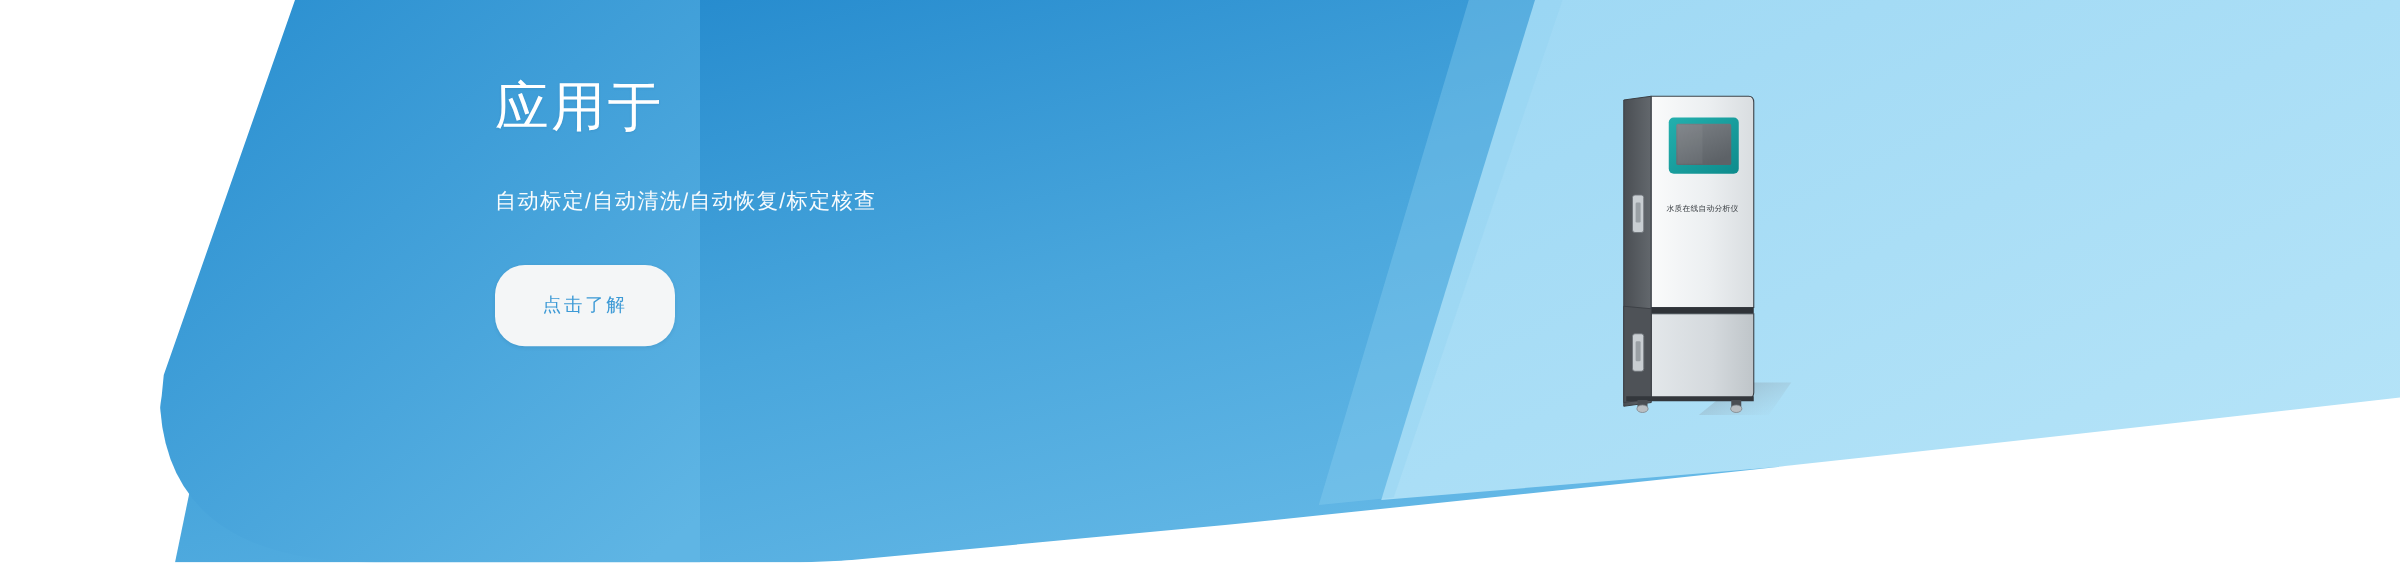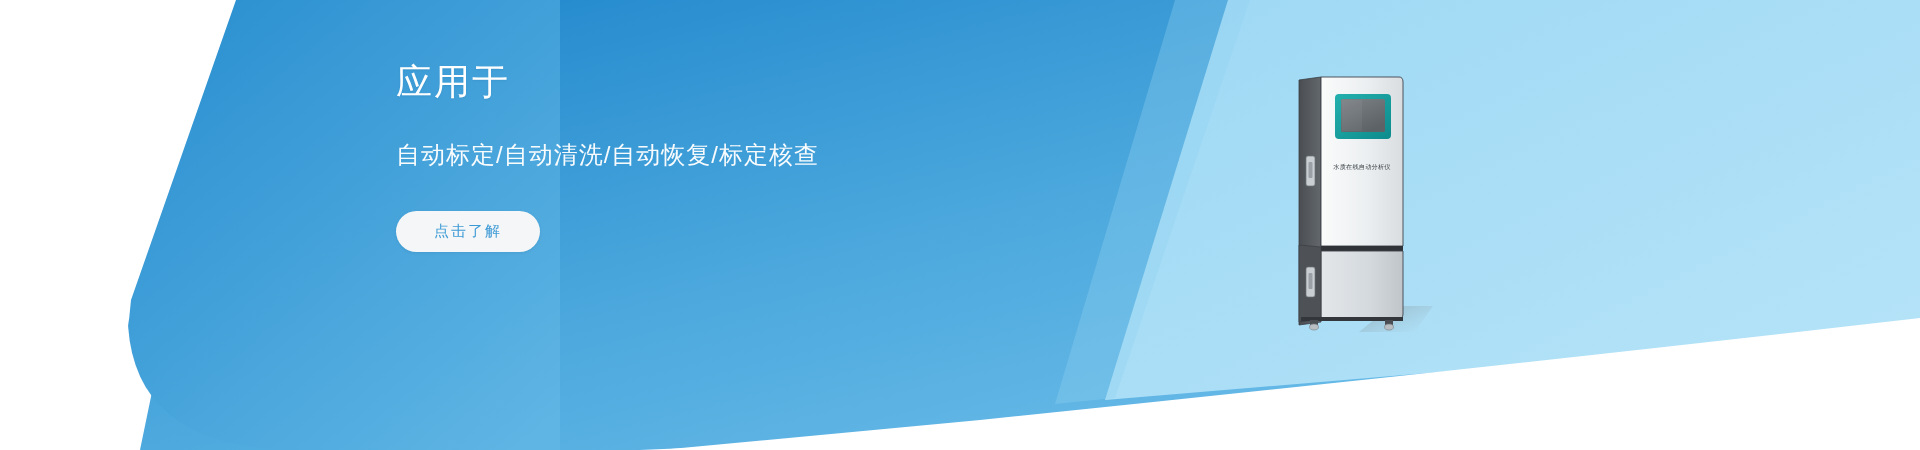--- a/index.html
+++ b/index.html
@@ -33,45 +33,45 @@
   
   .copy {
     position: absolute;
     left: 396px;
     top: 56px;
     width: 760px;
     z-index: 5;
   }
   .headline {
     color: #ffffff;
-    font-size: 36px;
+    font-size: 43px;
     line-height: 1.42;
     font-weight: 400;
     letter-spacing: 2px;
     margin: 0;
     text-shadow: 0 1px 2px rgba(20,80,130,.12);
     white-space: nowrap;
   }
   .headline .line { display: block; }
 
   .subhead {
     margin: 32px 0 0 0;
     color: #ffffff;
-    font-size: 24px;
+    font-size: 17px;
     letter-spacing: 1px;
     font-weight: 400;
     white-space: nowrap;
     opacity: .97;
   }
 
   .cta {
     display: inline-block;
     margin-top: 40px;
     min-width: 144px;
-    padding: 11px 26px;
+    padding: 23px 26px;
     box-sizing: border-box;
     text-align: center;
     background: #f4f6f7;
     color: #3d9ad6;
     font-size: 15px;
     letter-spacing: 2px;
     border: none;
     border-radius: 24px;
     cursor: pointer;
     box-shadow: 0 1px 3px rgba(10,60,100,.10);

